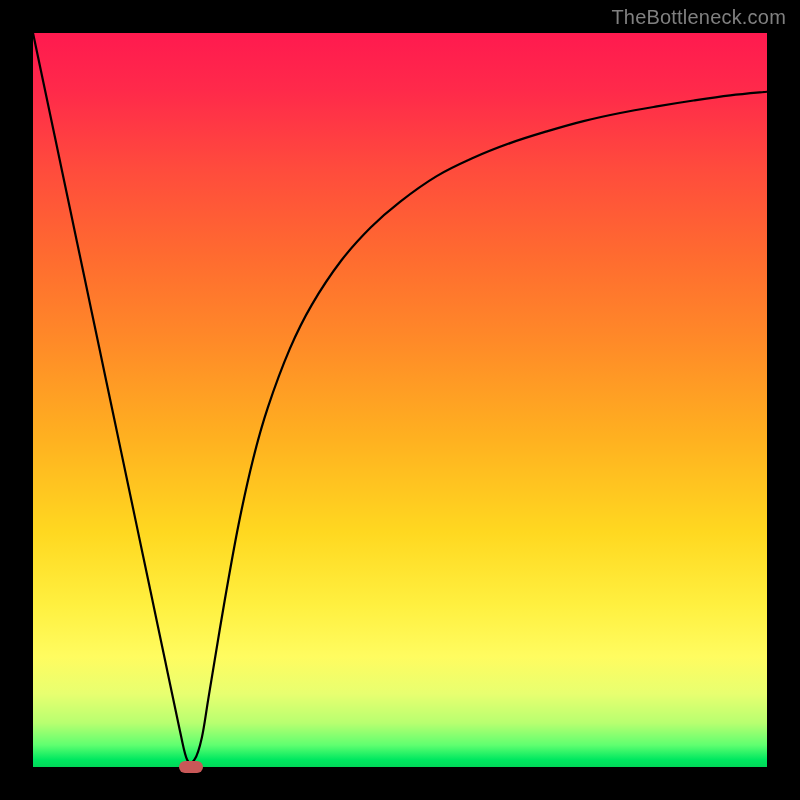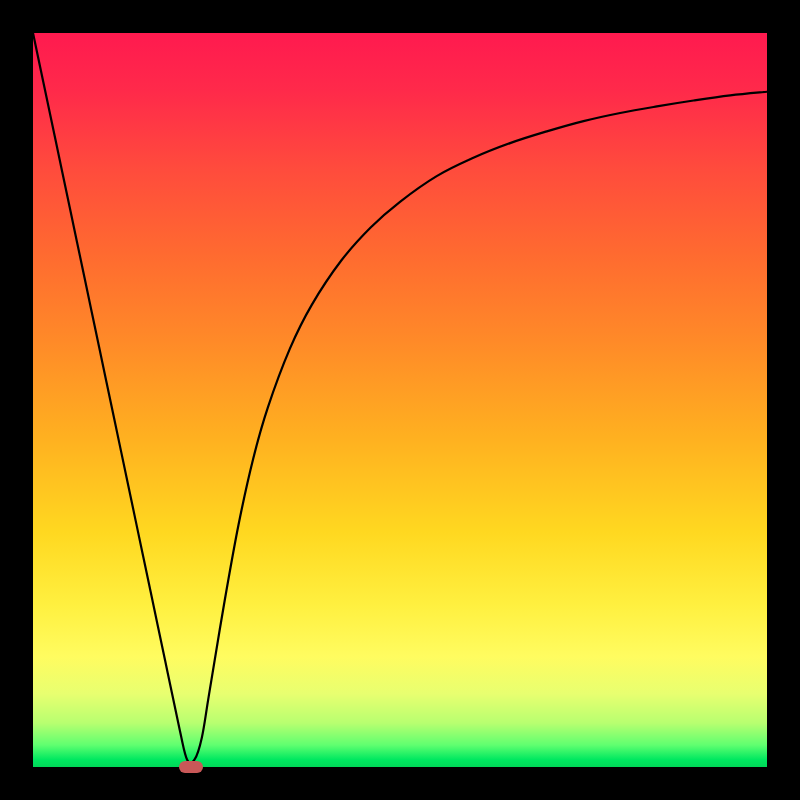--- a/index.html
+++ b/index.html
@@ -75,14 +75,15 @@
   <div class="plot-area">
 
     <svg class="curve" viewBox="0 0 734 734" preserveAspectRatio="none">
       <path id="curve-path" fill="none" stroke="#000" stroke-width="2.2" stroke-linejoin="round" stroke-linecap="round" d="M 0.00 0.00 C 2.64 12.55, 9.40 44.63, 14.68 69.73 C 19.96 94.83, 24.08 114.36, 29.36 139.46 C 34.64 164.56, 38.76 184.09, 44.04 209.19 C 49.32 234.29, 53.44 253.82, 58.72 278.92 C 64.00 304.02, 68.12 323.55, 73.40 348.65 C 78.68 373.75, 82.80 393.28, 88.08 418.38 C 93.36 443.48, 97.48 463.01, 102.76 488.11 C 108.04 513.21, 112.16 532.74, 117.44 557.84 C 122.72 582.94, 126.84 602.47, 132.12 627.57 C 137.40 652.67, 142.84 679.46, 146.80 697.30 C 150.76 715.14, 151.50 721.38, 154.14 726.66 C 156.78 731.94, 158.84 730.62, 161.48 726.66 C 164.12 722.70, 166.18 716.53, 168.82 704.64 C 171.46 692.75, 172.20 684.38, 176.16 660.60 C 180.12 636.82, 185.56 602.91, 190.84 572.52 C 196.12 542.13, 200.24 518.20, 205.52 491.78 C 210.80 465.36, 214.92 446.86, 220.20 425.72 C 225.48 404.58, 228.27 394.16, 234.88 374.34 C 241.49 354.52, 248.97 334.12, 256.90 315.62 C 264.83 297.12, 269.67 287.43, 278.92 271.58 C 288.17 255.73, 297.71 241.41, 308.28 227.54 C 318.85 213.67, 327.07 205.08, 337.64 194.51 C 348.21 183.94, 355.11 178.07, 367.00 168.82 C 378.89 159.57, 390.49 151.06, 403.70 143.13 C 416.91 135.20, 427.19 130.73, 440.40 124.78 C 453.61 118.83, 463.89 114.86, 477.10 110.10 C 490.31 105.34, 500.59 102.32, 513.80 98.36 C 527.01 94.39, 537.29 91.38, 550.50 88.08 C 563.71 84.78, 573.99 82.65, 587.20 80.01 C 600.41 77.36, 610.69 75.65, 623.90 73.40 C 637.11 71.15, 647.39 69.51, 660.60 67.53 C 673.81 65.55, 684.09 63.98, 697.30 62.39 C 710.51 60.80, 727.39 59.38, 734.00 58.72"></path>
     </svg>
 
     <div id="marker" class="marker" style="width: 24.222px; height: 12.478px; left: 145.699px; top: 727.761px; border-radius: 6.239px;"></div>
 
   </div>
 
+  <div class="watermark">TheBottleneck.com</div>
 
 </div>
 
 </body></html>

